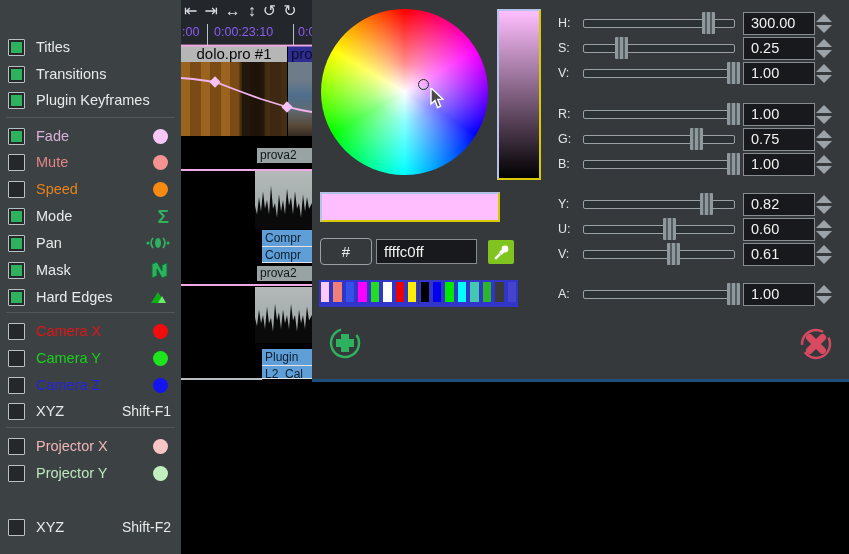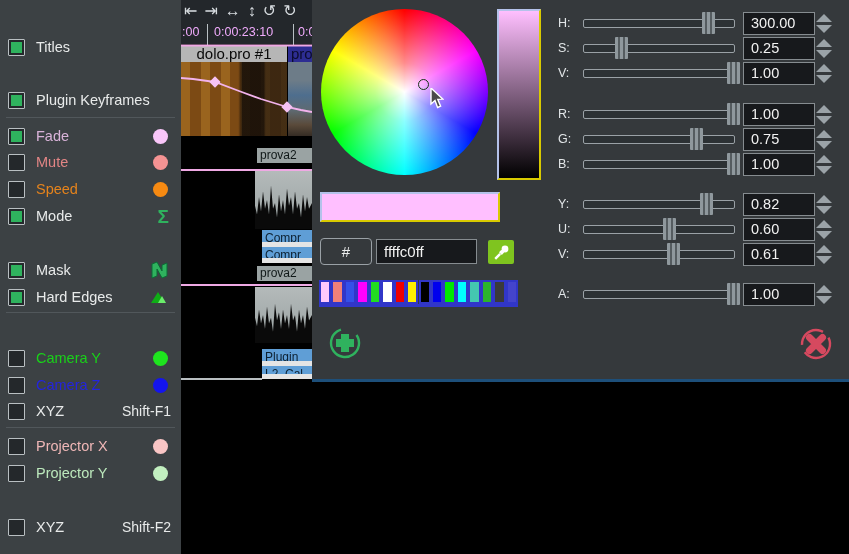--- a/index.html
+++ b/index.html
@@ -18,39 +18,39 @@
   .sigma{position:absolute;right:12px;font-size:19px;font-weight:bold;color:#2fb25e;line-height:1;}
   .shortcut{position:absolute;right:10px;font-size:14px;color:#e8eaea;}
   .psep{position:absolute;left:6px;width:169px;height:1px;background:#51575b;}
 
   
   #timeline{position:absolute;left:181px;top:0;width:131px;height:554px;overflow:hidden;}
   #tl-toolbar{position:absolute;left:0;top:0;width:131px;height:21px;background:#23272b;
       display:flex;align-items:center;gap:7px;padding-left:3px;box-sizing:border-box;}
   .tbico{font-size:16px;color:#d6dbdf;line-height:1;}
   #tl-ruler{position:absolute;left:0;top:21px;width:131px;height:23px;background:#23272b;}
-  .rlabel{position:absolute;top:4px;font-size:12.5px;color:#f0abfc;white-space:nowrap;}
+  .rlabel{position:absolute;top:4px;font-size:12.5px;color:#8b5cf6;white-space:nowrap;}
   .rtick{position:absolute;top:3px;width:1px;height:40px;background:#b9c0c4;}
   .cliplabel{position:absolute;top:45px;height:17px;font-size:15px;line-height:17px;
       overflow:hidden;white-space:nowrap;}
   #thumb1{position:absolute;left:0;top:62px;width:106px;height:74px;
       background:
         linear-gradient(90deg, rgba(0,0,0,0) 0 54%, rgba(18,12,8,.88) 58% 78%, rgba(40,28,16,.75) 80% 100%),
         repeating-linear-gradient(90deg,#9a641e 0 9px,#7c4a14 9px 20px);}
   #thumb2{position:absolute;left:107px;top:62px;width:24px;height:74px;
       background:linear-gradient(180deg,#6d7c88 0 25%,#4e6e8e 45%,#5e6a72 65%,#5a4a3a 85%,#352c24);}
   #fade-svg{position:absolute;left:0;top:44px;}
   .alabel{position:absolute;left:76px;width:55px;background:#9aa3a3;color:#101818;
       font-size:12px;line-height:15px;height:15px;overflow:hidden;white-space:nowrap;padding-left:3px;box-sizing:border-box;}
   .pinkline{position:absolute;left:0;width:131px;height:2px;background:#efa9e4;}
   .waveblock{position:absolute;left:74px;width:57px;background:linear-gradient(180deg,#b4baba,#99a1a1);}
   .waveblock svg{display:block;width:100%;height:100%;}
   .fxbadge{position:absolute;left:81px;width:50px;background:#5f9ed6;color:#0c2030;
       font-size:12px;line-height:16px;overflow:hidden;white-space:nowrap;padding-left:3px;
-      box-sizing:border-box;border-bottom:5px solid #e5e5e5;}
+      box-sizing:border-box;border-bottom:1px solid #e5e5e5;}
   #tl-bottomline{position:absolute;left:0;top:378px;width:81px;height:2px;background:#b9bfc2;}
 
   
   #dialog{position:absolute;left:312px;top:0;width:537px;height:379px;background:#35393c;
       border-bottom:3px solid #1d4f7a;}
   #wheel{position:absolute;left:9px;top:9px;width:167px;height:166px;border-radius:50%;
       background:
         radial-gradient(circle closest-side,#fff 0%,rgba(255,255,255,.55) 35%,rgba(255,255,255,0) 99%),
         conic-gradient(from 0deg,#f00,#f0f 60deg,#00f 120deg,#0ff 180deg,#0f0 240deg,#ff0 300deg,#f00 360deg);}
   #wheel-selector{position:absolute;left:106px;top:79px;width:9px;height:9px;border:1.5px solid #163816;
@@ -93,20 +93,24 @@
 </style>
 </head>
 <body>
 
 <div id="left-panel">
 
   <div class="prow" style="top:36px">
     <span class="cb on"></span>
     <span class="plabel">Titles</span>
   </div>
+  <div class="prow" style="top:63px">
+    <span class="cb on"></span>
+    <span class="plabel">Transitions</span>
+  </div>
   <div class="prow" style="top:89px">
     <span class="cb on"></span>
     <span class="plabel">Plugin Keyframes</span>
   </div>
 
   <div class="psep" style="top:117px"></div>
 
   <div class="prow" style="top:125px">
     <span class="cb on"></span>
     <span class="plabel" style="color: rgb(217, 179, 217);">Fade</span>
@@ -119,20 +123,33 @@
   </div>
   <div class="prow" style="top:178px">
     <span class="cb"></span>
     <span class="plabel" style="color: rgb(229, 131, 28);">Speed</span>
     <span class="dot" style="background: rgb(247, 138, 18);"></span>
   </div>
   <div class="prow" style="top:205px">
     <span class="cb on"></span>
     <span class="plabel">Mode</span>
     <span class="sigma">Σ</span>
+  </div>
+  <div class="prow" style="top:232px">
+    <span class="cb on"></span>
+    <span class="plabel">Pan</span>
+    <span class="ricon">
+      <svg width="24" height="14" viewBox="0 0 24 14">
+        <circle cx="2" cy="7" r="1.6" fill="#2fb25e"></circle>
+          <circle cx="22" cy="7" r="1.6" fill="#2fb25e"></circle>
+        <path d="M7,2 A7.5,7.5 0 0 0 7,12" stroke="#2fb25e" stroke-width="1.8" fill="none"></path>
+        <path d="M17,2 A7.5,7.5 0 0 1 17,12" stroke="#2fb25e" stroke-width="1.8" fill="none"></path>
+        <ellipse cx="12" cy="7" rx="3" ry="5" fill="#2fb25e"></ellipse>
+      </svg>
+    </span>
   </div>
   <div class="prow" style="top:259px">
     <span class="cb on"></span>
     <span class="plabel">Mask</span>
     <span class="ricon">
       <svg width="20" height="20" viewBox="0 0 20 20">
         <polygon points="2,18 2,4 7,2 12,11 12,5 17,3 17,16 12,18 7,9 7,16" fill="#2fb25e" stroke="#0c6a36" stroke-width="1"></polygon>
       </svg>
     </span>
   </div>
@@ -142,20 +159,25 @@
     <span class="ricon">
       <svg width="20" height="14" viewBox="0 0 20 14">
         <polygon points="1,13 8,2 15,13" fill="#0fae16"></polygon>
         <polygon points="8,13 12,6 16,13" fill="#6aec6a"></polygon>
       </svg>
     </span>
   </div>
 
   <div class="psep" style="top:312px"></div>
 
+  <div class="prow" style="top:320px">
+    <span class="cb"></span>
+    <span class="plabel" style="color: rgb(225, 21, 21);">Camera X</span>
+    <span class="dot" style="background: rgb(242, 13, 13);"></span>
+  </div>
   <div class="prow" style="top:347px">
     <span class="cb"></span>
     <span class="plabel" style="color: rgb(25, 209, 25);">Camera Y</span>
     <span class="dot" style="background: rgb(30, 228, 30);"></span>
   </div>
   <div class="prow" style="top:374px">
     <span class="cb"></span>
     <span class="plabel" style="color: rgb(36, 36, 221);">Camera Z</span>
     <span class="dot" style="background: rgb(20, 20, 238);"></span>
   </div>

